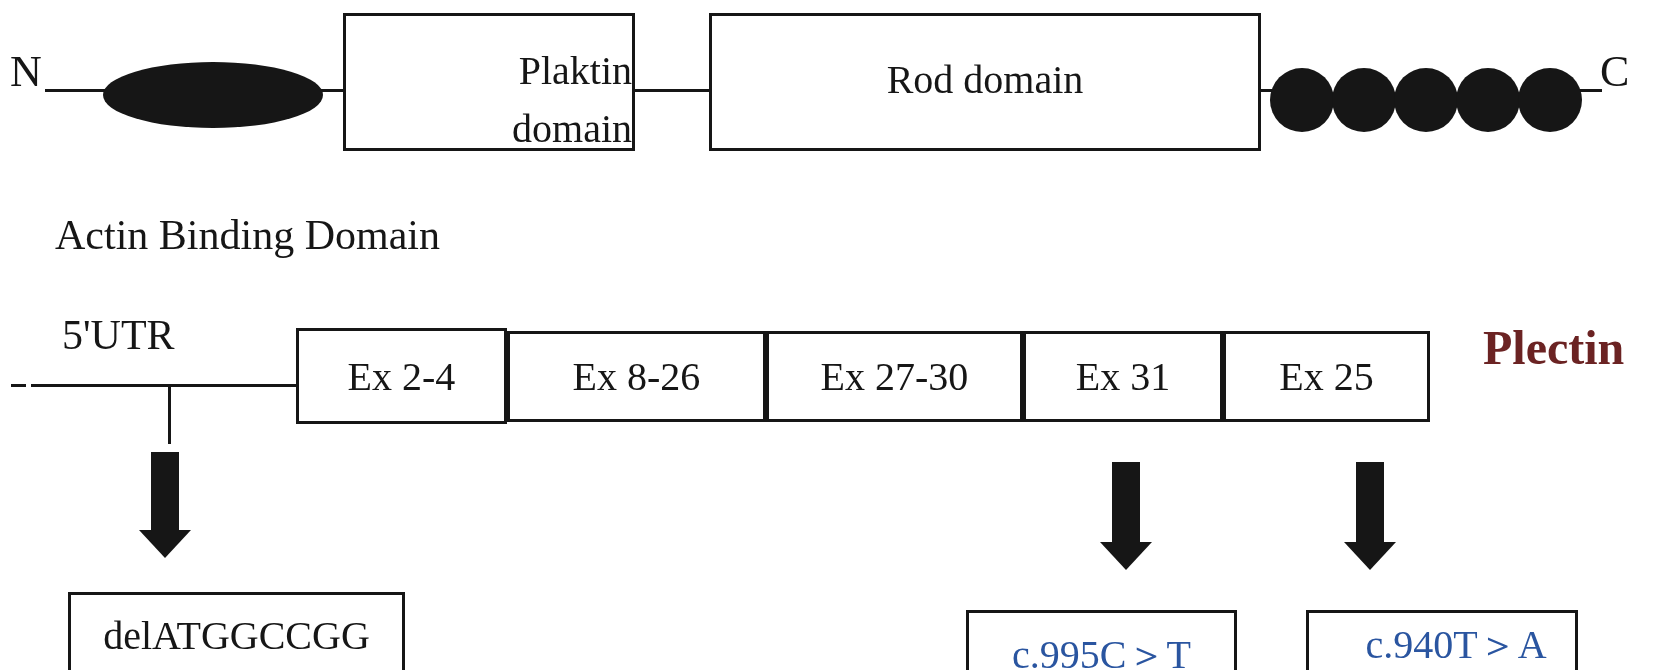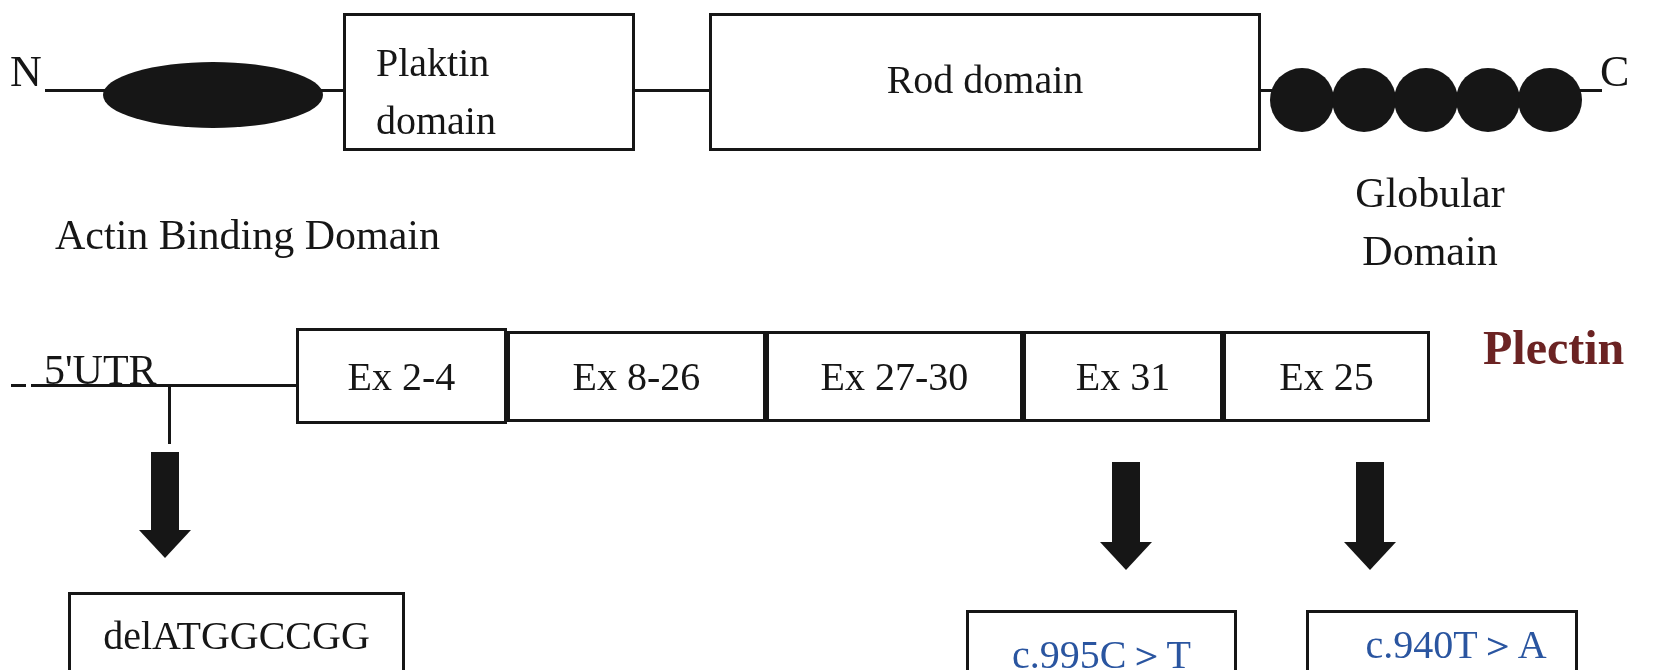--- a/index.html
+++ b/index.html
@@ -24,21 +24,21 @@
     position:absolute;border:3px solid var(--ink);background:var(--bg);
     box-sizing:border-box;
   }
   .center-flex{display:flex;align-items:center;justify-content:center;}
   .ellipse{
     position:absolute;left:103px;top:62px;width:220px;height:66px;
     border-radius:50%;background:var(--ink);
   }
   
   .plaktin-box{left:343px;top:13px;width:292px;height:138px;font-size:40px;}
-  .plaktin-box .inner{padding:18px 0 0 30px;line-height:58px;}
+  .plaktin-box .inner{padding:26px 0 0 30px;line-height:58px;text-align:right;}
   .rod-box{left:709px;top:13px;width:552px;height:138px;font-size:40px;}
   .rod-box .inner{padding-top:40px;text-align:center;}
   
   .gwrap{position:absolute;left:0;top:0;}
   .gcircle{position:absolute;top:68px;width:64px;height:64px;border-radius:50%;background:var(--ink);}
   .glob-label{left:1340px;top:164px;width:180px;text-align:center;line-height:58px;}
   
   .exon-box{top:331px;height:91px;font-size:40px;}
   .exon-first{top:328px;height:96px;}
   .plectin{font-size:48px;font-weight:bold;color:var(--gene-red);text-align:right;}
@@ -87,28 +87,24 @@
       <div class="gcircle" style="left: 1332px;"></div>
       <div class="gcircle" style="left: 1394px;"></div>
       <div class="gcircle" style="left: 1456px;"></div>
       <div class="gcircle" style="left: 1518px;"></div>
     </div>
 
   <div class="hline" style="left:1580px;top:89px;width:22px;"></div>
 
   <span class="label" style="left:1600px;top:48px;font-size:44px;">C</span>
 
-  <div class="label glob-label">
-    <div>Globular</div>
-    <div>Domain</div>
-  </div>
 
   <span class="label" style="left:55px;top:212px;">Actin Binding Domain</span>
 
-  <span class="label" style="left:44px;top:312px;margin-top:35px;">5'UTR</span>
+  <span class="label" style="left:62px;top:312px;">5'UTR</span>
 
   <div class="hline" style="left:11px;top:384px;width:15px;"></div>
   <div class="hline" style="left:31px;top:384px;width:265px;"></div>
   <div class="vline" style="left:168px;top:387px;height:57px;"></div>
 
   <div class="dbox exon-box exon-first center-flex" style="left:296px;width:211px;">
     <span>Ex 2-4</span>
   </div>
   <div class="dbox exon-box center-flex" style="left:507px;width:259px;">
     <span>Ex 8-26</span>

